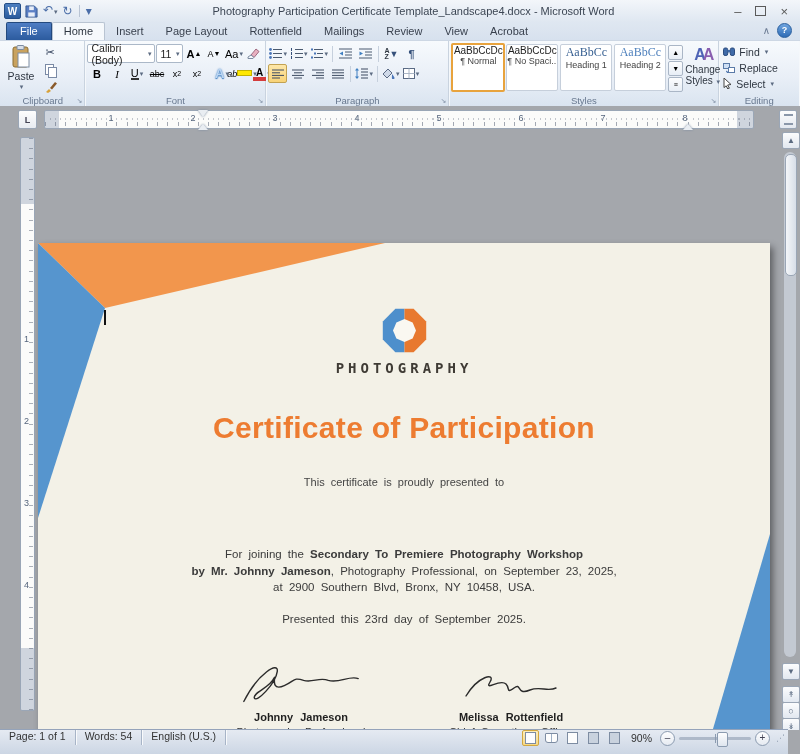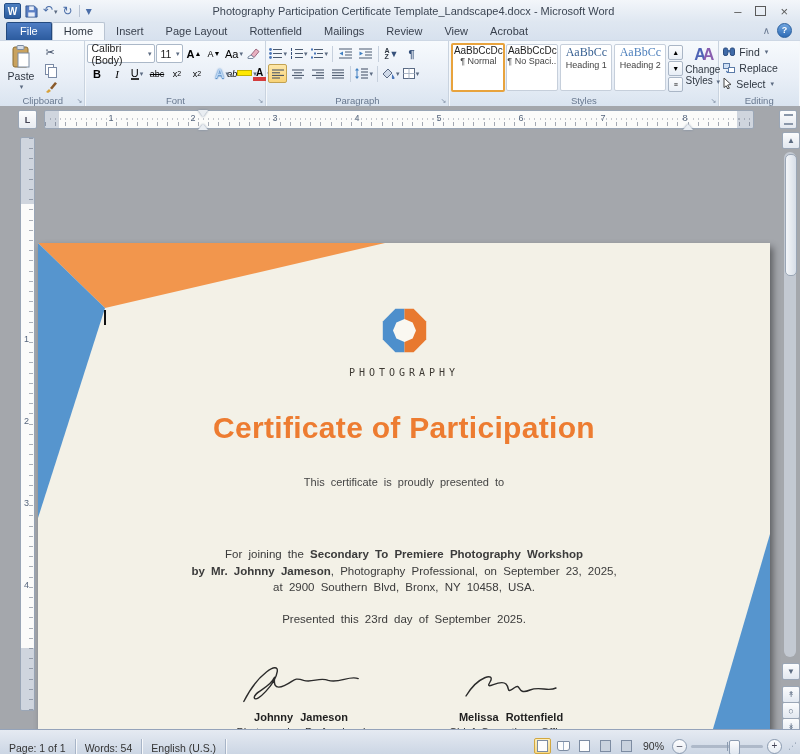--- a/index.html
+++ b/index.html
@@ -104,34 +104,34 @@
     border:1px solid #9aa6b6;border-radius:2px;font-size:8px;color:#5a6a80;display:flex;align-items:center;justify-content:center}
   #sbtrack{position:absolute;left:2px;top:42px;width:12px;height:505px;background:#c3c9d2;border-radius:6px}
   #sbthumb{position:absolute;left:1px;top:2px;width:10px;height:120px;background:linear-gradient(90deg,#f4f6f9,#d7dee8);border:1px solid #9aa6b6;border-radius:5px}
   
   #page{left:38px;top:137px;width:732px;height:566px;background:#f3f1e7;
     box-shadow:3px 4px 7px rgba(0,0,0,.45);position:absolute}
   #corners{position:absolute;left:0;top:0;width:100%;height:100%}
   #cursor{left:66px;top:67px;width:1.5px;height:15px;background:#111}
   .cwrap{position:absolute;left:0;right:0;text-align:center}
   #logobox{top:64px}
-  #logotext{top:124px;font-family:"DejaVu Sans Mono",monospace;font-size:10px;font-weight:normal;
+  #logotext{top:117px;font-family:"DejaVu Sans Mono",monospace;font-size:14px;font-weight:bold;
     letter-spacing:4px;color:#3f3b35}
   #certtitle{top:168px;font-size:30px;font-weight:bold;color:#ed7c31;letter-spacing:.3px}
   #presline{top:233px;font-size:11px;color:#454545;word-spacing:3px}
   #recipient{top:254px;font-size:28px;font-weight:bold;color:#4e92c8;word-spacing:9px;letter-spacing:.5px}
   #bodytext{top:303px;font-size:11.5px;color:#3b3b3b;line-height:16.5px;word-spacing:3px}
   #dateline{top:370px;font-size:11.5px;color:#3b3b3b;word-spacing:3px}
   .sigblock{position:absolute;text-align:center}
   .signame{font-size:11px;font-weight:bold;color:#1f1f1f;word-spacing:4px;margin-top:2px}
   .sigtitle{font-size:11px;color:#333;word-spacing:3px;margin-top:3px}
   
-  #statusbar{position:absolute;bottom:0;left:0;right:0;height:24px;
+  #statusbar{position:absolute;bottom:0;left:0;right:12px;height:24px;
     background:linear-gradient(#e5eaf2,#ccd6e4);border-top:1px solid #94a3ba;
-    display:flex;align-items:flex-end;font-size:10.5px;color:#333}
+    display:flex;align-items:flex-start;font-size:10.5px;color:#333}
   .sbitem{padding:0 9px;white-space:nowrap}
   .sbsep{width:1px;height:15px;background:#a7b4c7;box-shadow:1px 0 0 rgba(255,255,255,.8)}
   #sbright{margin-left:auto;display:flex;align-items:center;gap:4px;padding-right:4px}
   .vicon{width:15px;height:14px;border:1px solid transparent;border-radius:2px;display:flex;align-items:center;justify-content:center}
   .vicon i{display:block;width:9px;height:10px;background:#fdfdfd;border:1px solid #7d8ca2}
   .vicon.sel{border-color:#d2a73f;background:linear-gradient(#fdeebc,#f7d984)}
   .vicon.book i{width:11px;height:8px;border-radius:1px 1px 3px 3px;background:linear-gradient(90deg,#fdfdfd 45%,#9fb0c6 45% 55%,#fdfdfd 55%)}
   .vicon.dim i{background:#c9d2de}
   .zbtn{width:13px;height:13px;border-radius:50%;border:1px solid #8b9bb0;background:linear-gradient(#fdfdfe,#e6ebf2);
     display:flex;align-items:center;justify-content:center;font-size:10px;color:#445;line-height:0}

